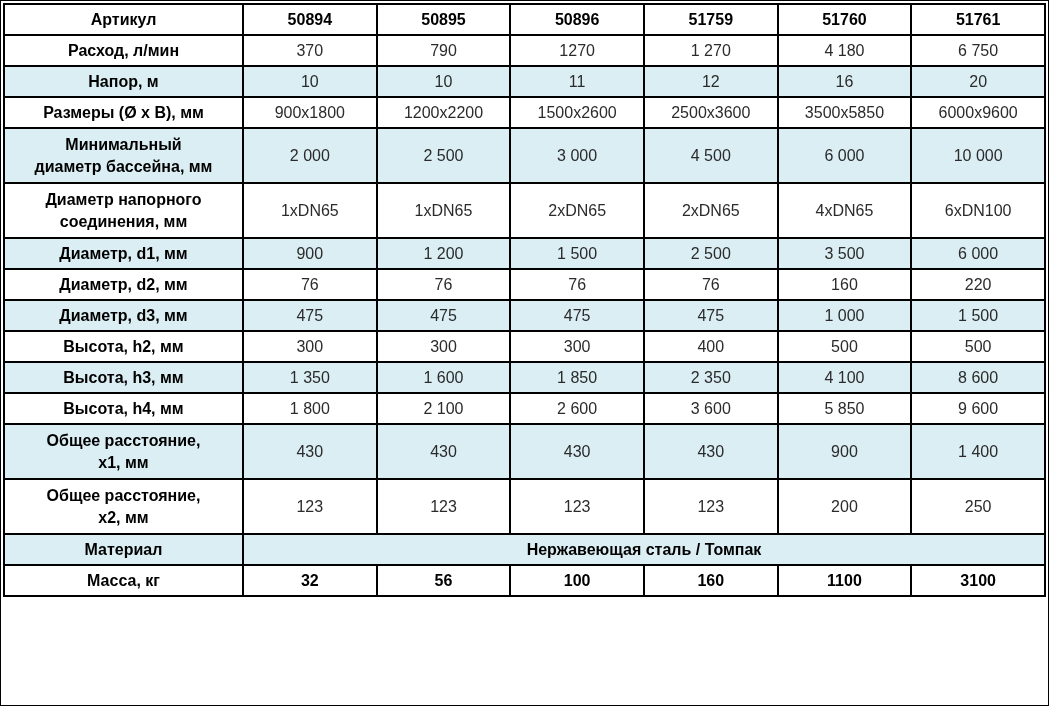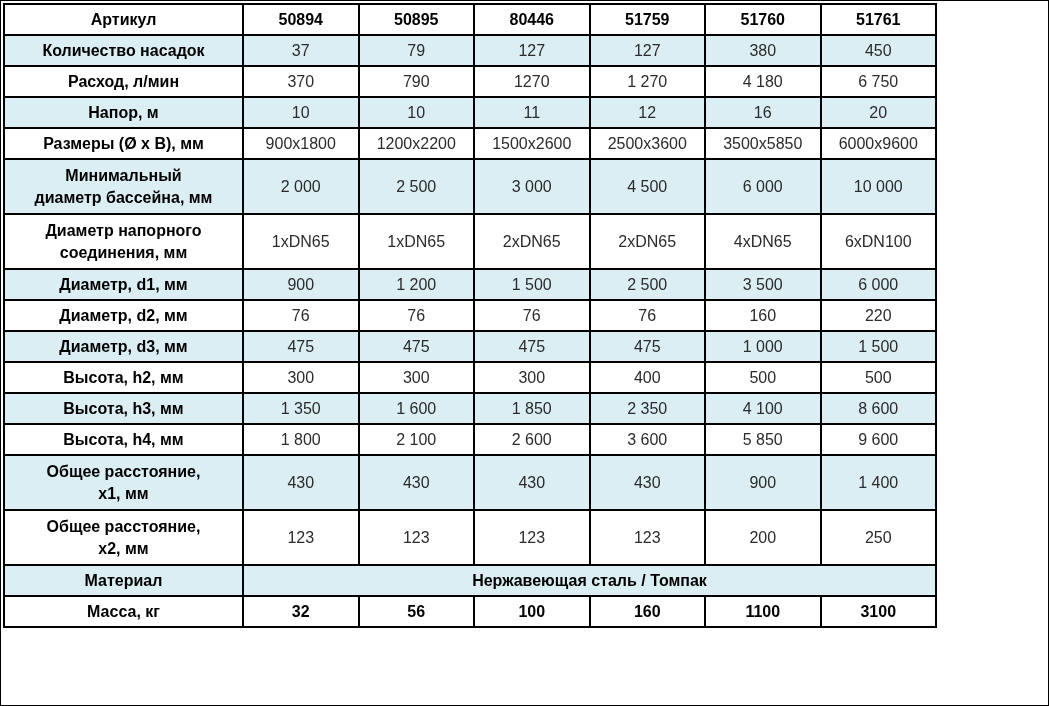--- a/index.html
+++ b/index.html
@@ -11,21 +11,21 @@
   .page {
     position: relative;
     width: 1049px;
     height: 706px;
     background: #ffffff;
     box-sizing: border-box;
     border: 1px solid #000000;
     padding: 2px;
   }
   table.spec {
-    width: 934px;
+    width: 1043px;
     border-collapse: collapse;
     table-layout: fixed;
   }
   table.spec td {
     border: 2px solid #000000;
     text-align: center;
     vertical-align: middle;
     font-size: 16px;
     color: #2b2b2b;
     padding: 2px 4px;
@@ -54,33 +54,24 @@
 </head>
 <body>
 
 <div class="page">
   <table class="spec">
     <tbody id="spec-body">
         <tr>
           <td class="label">Артикул</td>
           <td class="emph">50894</td>
           <td class="emph">50895</td>
-          <td class="emph">80446</td>
+          <td class="emph">50896</td>
           <td class="emph">51759</td>
           <td class="emph">51760</td>
           <td class="emph">51761</td>
-        </tr>
-        <tr class="shade">
-          <td class="label">Количество насадок</td>
-          <td>37</td>
-          <td>79</td>
-          <td>127</td>
-          <td>127</td>
-          <td>380</td>
-          <td>450</td>
         </tr>
         <tr>
           <td class="label">Расход, л/мин</td>
           <td>370</td>
           <td>790</td>
           <td>1270</td>
           <td>1 270</td>
           <td>4 180</td>
           <td>6 750</td>
         </tr>

